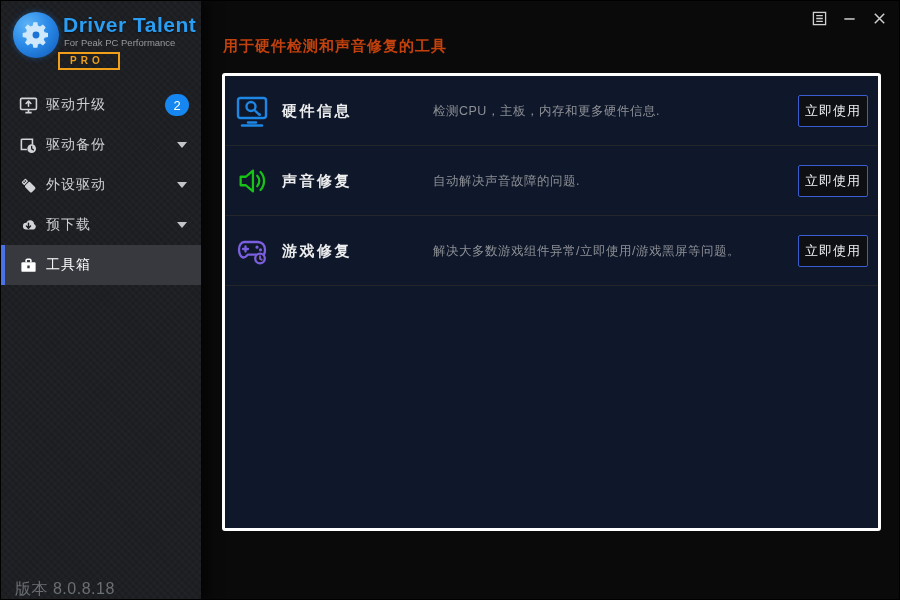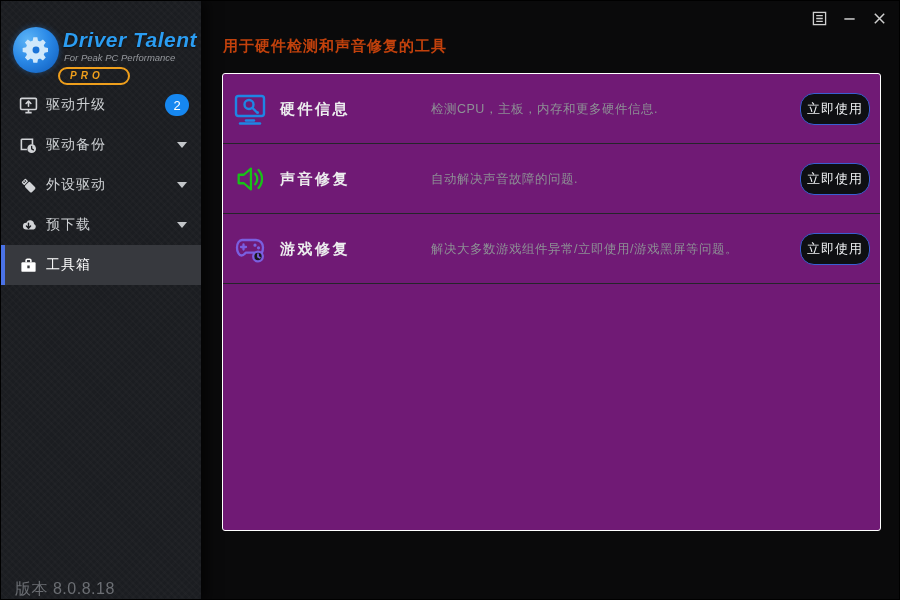--- a/index.html
+++ b/index.html
@@ -6,56 +6,56 @@
   *{box-sizing:border-box;font-family:"Liberation Sans","DejaVu Sans",sans-serif;}
   .window{position:relative;width:900px;height:600px;background:#0a0a0b;overflow:hidden;border:1px solid #000;}
 
   
   .sidebar{position:absolute;left:0;top:0;width:200px;height:600px;
     background:
       repeating-linear-gradient(45deg, rgba(255,255,255,0.015) 0 2px, transparent 2px 5px),
       repeating-linear-gradient(-45deg, rgba(255,255,255,0.012) 0 2px, transparent 2px 5px),
       #1b1d21;
     box-shadow:6px 0 12px rgba(0,0,0,.65); z-index:2;}
-  .logo{position:absolute;left:0;top:15px;width:212px;height:80px;font-style:italic;}
+  .logo{position:absolute;left:0;top:0;width:212px;height:80px;}
   .logo-gear{position:absolute;left:12px;top:11px;width:46px;height:46px;border-radius:50%;
     background:radial-gradient(circle at 32% 28%, #5cb4f6 0%, #2b8ae8 45%, #0d58b8 100%);
     display:flex;align-items:center;justify-content:center;box-shadow:0 0 6px rgba(40,130,230,.4);}
   .logo-name{position:absolute;left:62px;top:12px;font-size:21px;font-weight:bold;color:#2b9df2;
     letter-spacing:.5px;text-shadow:0 1px 2px rgba(0,0,0,.6);white-space:nowrap;}
   .logo-tagline{position:absolute;left:63px;top:36px;font-size:9.5px;color:#96999e;white-space:nowrap;}
-  .logo-pro{position:absolute;left:57px;top:51px;border:2px solid #ef9f1c;border-radius:9px;
-    color:#ef9f1c;font-size:10px;font-weight:bold;letter-spacing:4px;padding:1px 24px 1px 10px;line-height:12px;}
+  .logo-pro{position:absolute;left:57px;top:51px;border:2px solid #ef9f1c;border-radius:0;
+    color:#ef9f1c;font-size:10px;font-weight:bold;letter-spacing:4px;padding:1px 14px 1px 10px;line-height:12px;}
 
   .nav{position:absolute;left:0;top:84px;width:200px;}
   .nav-item{position:relative;height:40px;display:flex;align-items:center;padding-left:17px;cursor:default;}
   .nav-item .nav-icon{width:20px;height:20px;display:flex;align-items:center;justify-content:center;margin-right:8px;flex:0 0 20px;}
   .nav-item .nav-label{font-size:14px;color:#cdd0d3;letter-spacing:1px;}
   .nav-item.selected{background:#37393e;box-shadow:inset 4px 0 0 #4a72e6;}
   .nav-item.selected .nav-label{color:#ffffff;}
   .badge{position:absolute;right:12px;top:9px;min-width:24px;height:22px;border-radius:11px;
     background:#1687f0;color:#fff;font-size:13px;display:flex;align-items:center;justify-content:center;padding:0 6px;}
   .caret{position:absolute;right:14px;top:17px;width:0;height:0;
     border-left:5px solid transparent;border-right:5px solid transparent;border-top:6px solid #c3c6c9;}
   .version{position:absolute;left:14px;bottom:1px;font-size:16px;color:#6b6e73;letter-spacing:.5px;}
 
   
   .main{position:absolute;left:200px;top:0;width:700px;height:600px;background:#0a0a0b;}
   .winctl{position:absolute;top:8px;right:13px;display:flex;gap:12px;align-items:center;}
   .winctl .ctl{width:18px;height:18px;display:flex;align-items:center;justify-content:center;cursor:default;}
   .page-title{position:absolute;left:22px;top:36px;font-size:15px;color:#c2410c;letter-spacing:1px;font-weight:600;}
 
-  .panel{position:absolute;left:21px;top:72px;width:659px;height:458px;background:#701a75;
-    border:1px solid #ffffff;border-radius:3px;text-decoration:underline;}
+  .panel{position:absolute;left:21px;top:72px;width:659px;height:458px;background:#0f172a;
+    border:3px solid #ffffff;border-radius:3px;text-decoration:underline;}
   .tool-row{position:relative;height:70px;border-bottom:1px solid #242529;}
   .tool-icon{position:absolute;left:9px;top:17px;width:36px;height:36px;display:flex;align-items:center;justify-content:center;}
   .tool-name{position:absolute;left:57px;top:26px;font-size:15px;color:#ecedee;letter-spacing:2.5px;font-weight:600;}
   .tool-desc{position:absolute;left:208px;top:27px;font-size:12.5px;color:#8d9095;letter-spacing:.5px;}
   .use-btn{position:absolute;right:10px;top:19px;width:70px;height:32px;background:#0e0f12;
-    border:1px solid #3a5ed2;border-radius:14px;color:#eef0f2;font-size:13px;letter-spacing:1px;
+    border:1px solid #3a5ed2;border-radius:2px;color:#eef0f2;font-size:13px;letter-spacing:1px;
     display:flex;align-items:center;justify-content:center;cursor:pointer;}
 </style>
 </head>
 <body>
 
 <div class="window">
 
   <div class="sidebar">
 
     <div class="logo">

